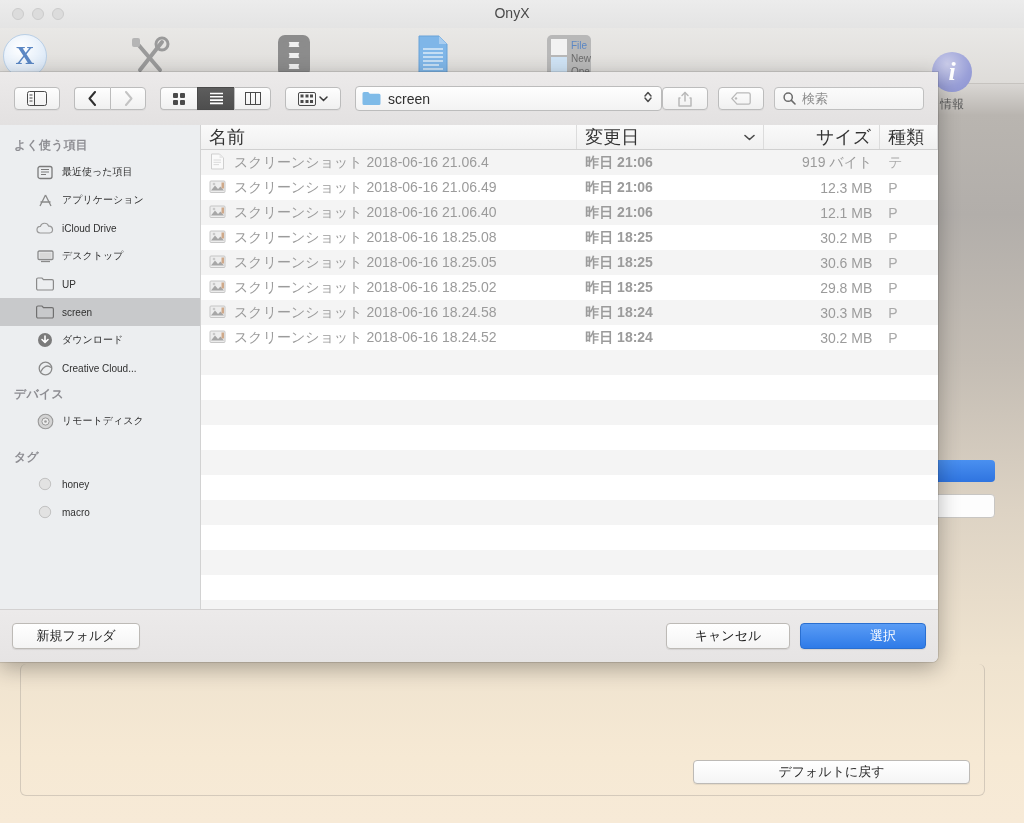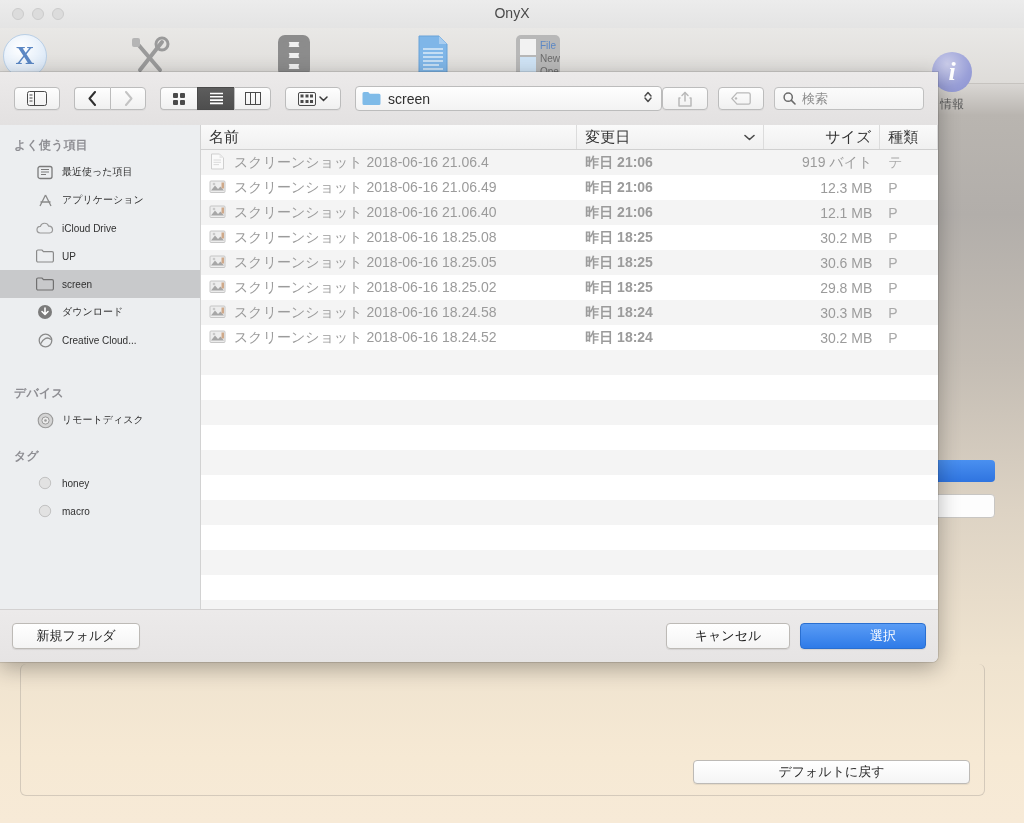--- a/index.html
+++ b/index.html
@@ -160,21 +160,21 @@
     height:28px; display:flex; align-items:center; gap:8px;
     padding-left:36px; font-size:10px; color:#303030;
   }
   .sb-item.selected { background:#c8c9cb; }
   .sb-ico { width:18px; height:18px; display:flex; align-items:center; justify-content:center; flex-shrink:0; }
 
   
   .filelist { flex:1; background:#fff; overflow:hidden; position:relative; }
   .fl-head {
     display:flex; height:25px; background:linear-gradient(180deg,#fafafa,#f0f0f0);
-    border-bottom:1px solid #d0d0d0; font-size:15px; color:#333;
+    border-bottom:1px solid #d0d0d0; font-size:18px; color:#333;
   }
   .fl-head > div { display:flex; align-items:center; border-right:1px solid #dcdcdc; padding:0 8px; position:relative; }
   .col-name { width:396px; }
   .col-date { width:196px; }
   .col-size { width:122px; justify-content:flex-end; }
   .col-kind { width:60px; }
   .sort-chev { position:absolute; right:8px; font-size:10px; color:#4a4a4a; }
 
   .fl-row { display:flex; height:25px; font-size:14px; color:#9b9b9b; align-items:center; }
   .fl-row:nth-child(odd) { background:#f4f4f4; }
@@ -278,21 +278,21 @@
                 <line x1="10" y1="20" x2="30" y2="20"></line>
               <line x1="10" y1="24" x2="30" y2="24"></line>
                 <line x1="10" y1="28" x2="30" y2="28"></line>
               <line x1="10" y1="32" x2="26" y2="32"></line>
                 <line x1="10" y1="36" x2="30" y2="36"></line>
             </g>
           </svg>
         </div>
       </div>
 
-      <div class="tb-item" style="left:498px;top:4px;">
+      <div class="tb-item" style="left:529px;top:4px;">
         <div class="tb-ico">
           <svg width="56" height="46" viewBox="0 0 56 46">
             <rect x="6" y="2" width="44" height="42" rx="5" fill="#b8b8b8"></rect>
             <rect x="10" y="6" width="16" height="16" fill="#f2f2f2"></rect>
             <rect x="10" y="24" width="16" height="16" fill="#cfe3f5"></rect>
             <text x="30" y="16" font-size="10" fill="#5b87c4" font-family="Liberation Sans, sans-serif">File</text>
             <text x="30" y="29" font-size="10" fill="#6b6b6b" font-family="Liberation Sans, sans-serif">New</text>
             <text x="30" y="42" font-size="10" fill="#6b6b6b" font-family="Liberation Sans, sans-serif">Ope</text>
           </svg>
         </div>
@@ -455,20 +455,30 @@
 
         <div class="sb-item">
           <span class="sb-ico">
             <svg width="18" height="13" viewBox="0 0 18 13">
                 <path d="M4.2 11 a3.3 3.3 0 0 1 0.2 -6.6 a4.3 4.3 0 0 1 8.2 -0.3 a3.4 3.4 0 0 1 0.9 6.9 z" fill="none" stroke="#9a9a9a" stroke-width="1.2"></path>
               </svg>
           </span>
           <span>iCloud Drive</span>
         </div>
 
+        <div class="sb-item">
+          <span class="sb-ico">
+            <svg width="17" height="14" viewBox="0 0 17 14">
+                <rect x="1" y="2" width="15" height="8.5" rx="1.2" fill="none" stroke="#8a8a8a" stroke-width="1.3"></rect>
+                <rect x="2.5" y="3.5" width="12" height="5.5" fill="#d8d8d8"></rect>
+                <line x1="4" y1="12.5" x2="13" y2="12.5" stroke="#8a8a8a" stroke-width="1.3"></line>
+              </svg>
+          </span>
+          <span>デスクトップ</span>
+        </div>
 
         <div class="sb-item">
           <span class="sb-ico">
             <svg width="18" height="14" viewBox="0 0 18 14">
                 <path d="M0.6 2.4 a1.4 1.4 0 0 1 1.4 -1.4 h4 l1.5 1.7 h8.5 a1.4 1.4 0 0 1 1.4 1.4 v7.5 a1.4 1.4 0 0 1 -1.4 1.4 h-14 a1.4 1.4 0 0 1 -1.4 -1.4 z" fill="none" stroke="#8a8a8a" stroke-width="1.2"></path>
               </svg>
           </span>
           <span>UP</span>
         </div>
 
@@ -494,21 +504,21 @@
         <div class="sb-item">
           <span class="sb-ico">
             <svg width="17" height="15" viewBox="0 0 17 15">
                 <circle cx="8.5" cy="7.5" r="6.3" fill="none" stroke="#8a8a8a" stroke-width="1.3"></circle>
                 <path d="M3.5 11 Q8.5 2 14 6.5" fill="none" stroke="#8a8a8a" stroke-width="1.3"></path>
               </svg>
           </span>
           <span>Creative Cloud...</span>
         </div>
 
-        <div class="sb-header" style="margin-top:27px;">デバイス</div>
+        <div class="sb-header" style="margin-top:0;">デバイス</div>
 
         <div class="sb-item">
           <span class="sb-ico">
             <svg width="17" height="17" viewBox="0 0 17 17">
                 <circle cx="8.5" cy="8.5" r="7.3" fill="#d4d4d4" stroke="#9a9a9a" stroke-width="1.1"></circle>
                 <circle cx="8.5" cy="8.5" r="3.6" fill="#ededed" stroke="#9a9a9a" stroke-width="1"></circle>
                 <circle cx="8.5" cy="8.5" r="1.3" fill="#9a9a9a"></circle>
               </svg>
           </span>
           <span>リモートディスク</span>

